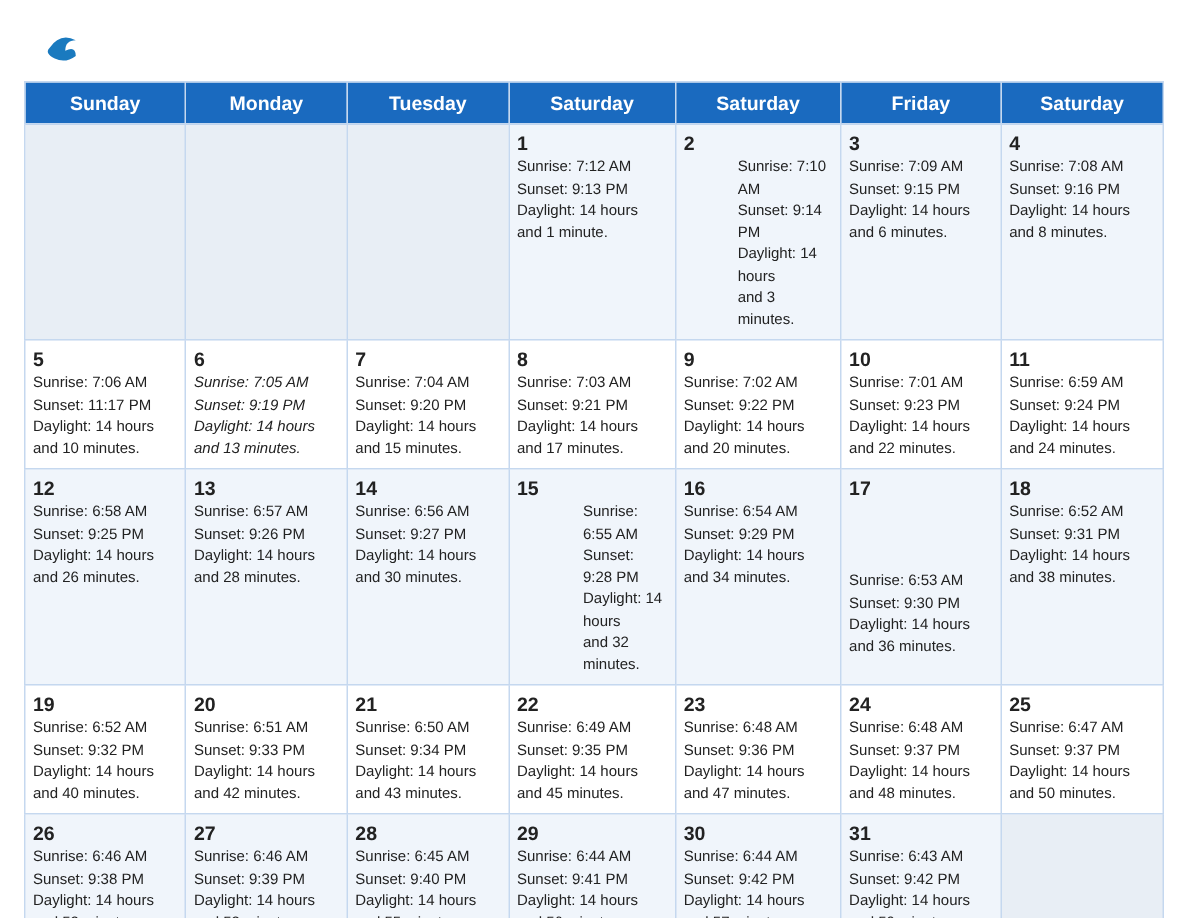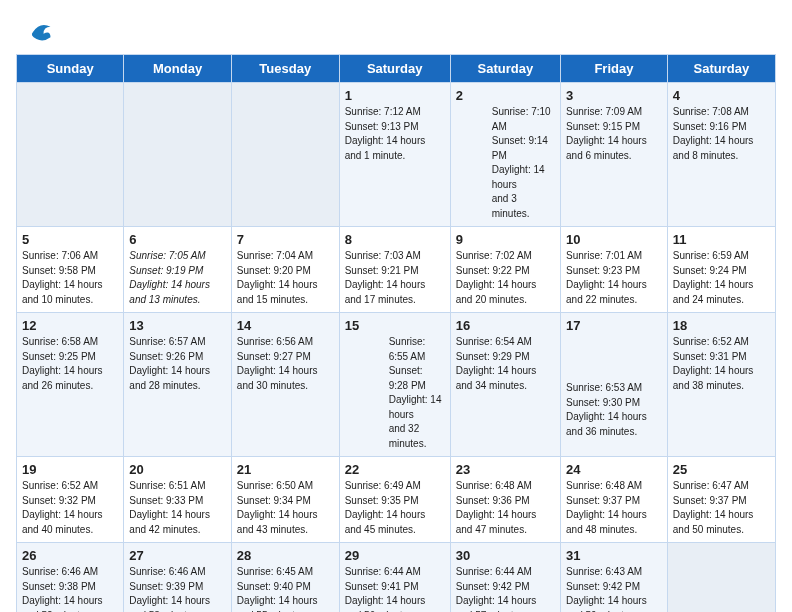--- a/index.html
+++ b/index.html
@@ -157,21 +157,21 @@
             <div class="cell-content" style="white-space: pre-line;">Sunrise: 7:08 AM
 Sunset: 9:16 PM
 Daylight: 14 hours
 and 8 minutes.</div>
           </td>
         </tr>
         <tr>
           <td>
             <span class="day-num">5</span>
             <div class="cell-content" style="white-space: pre-line;">Sunrise: 7:06 AM
-Sunset: 9:58 PM
+Sunset: 11:17 PM
 Daylight: 14 hours
 and 10 minutes.</div>
           </td>
           <td>
             <span class="day-num">6</span>
             <div class="cell-content" style="white-space: pre-line; font-style: italic;">Sunrise: 7:05 AM
 Sunset: 9:19 PM
 Daylight: 14 hours
 and 13 minutes.</div>
           </td>

